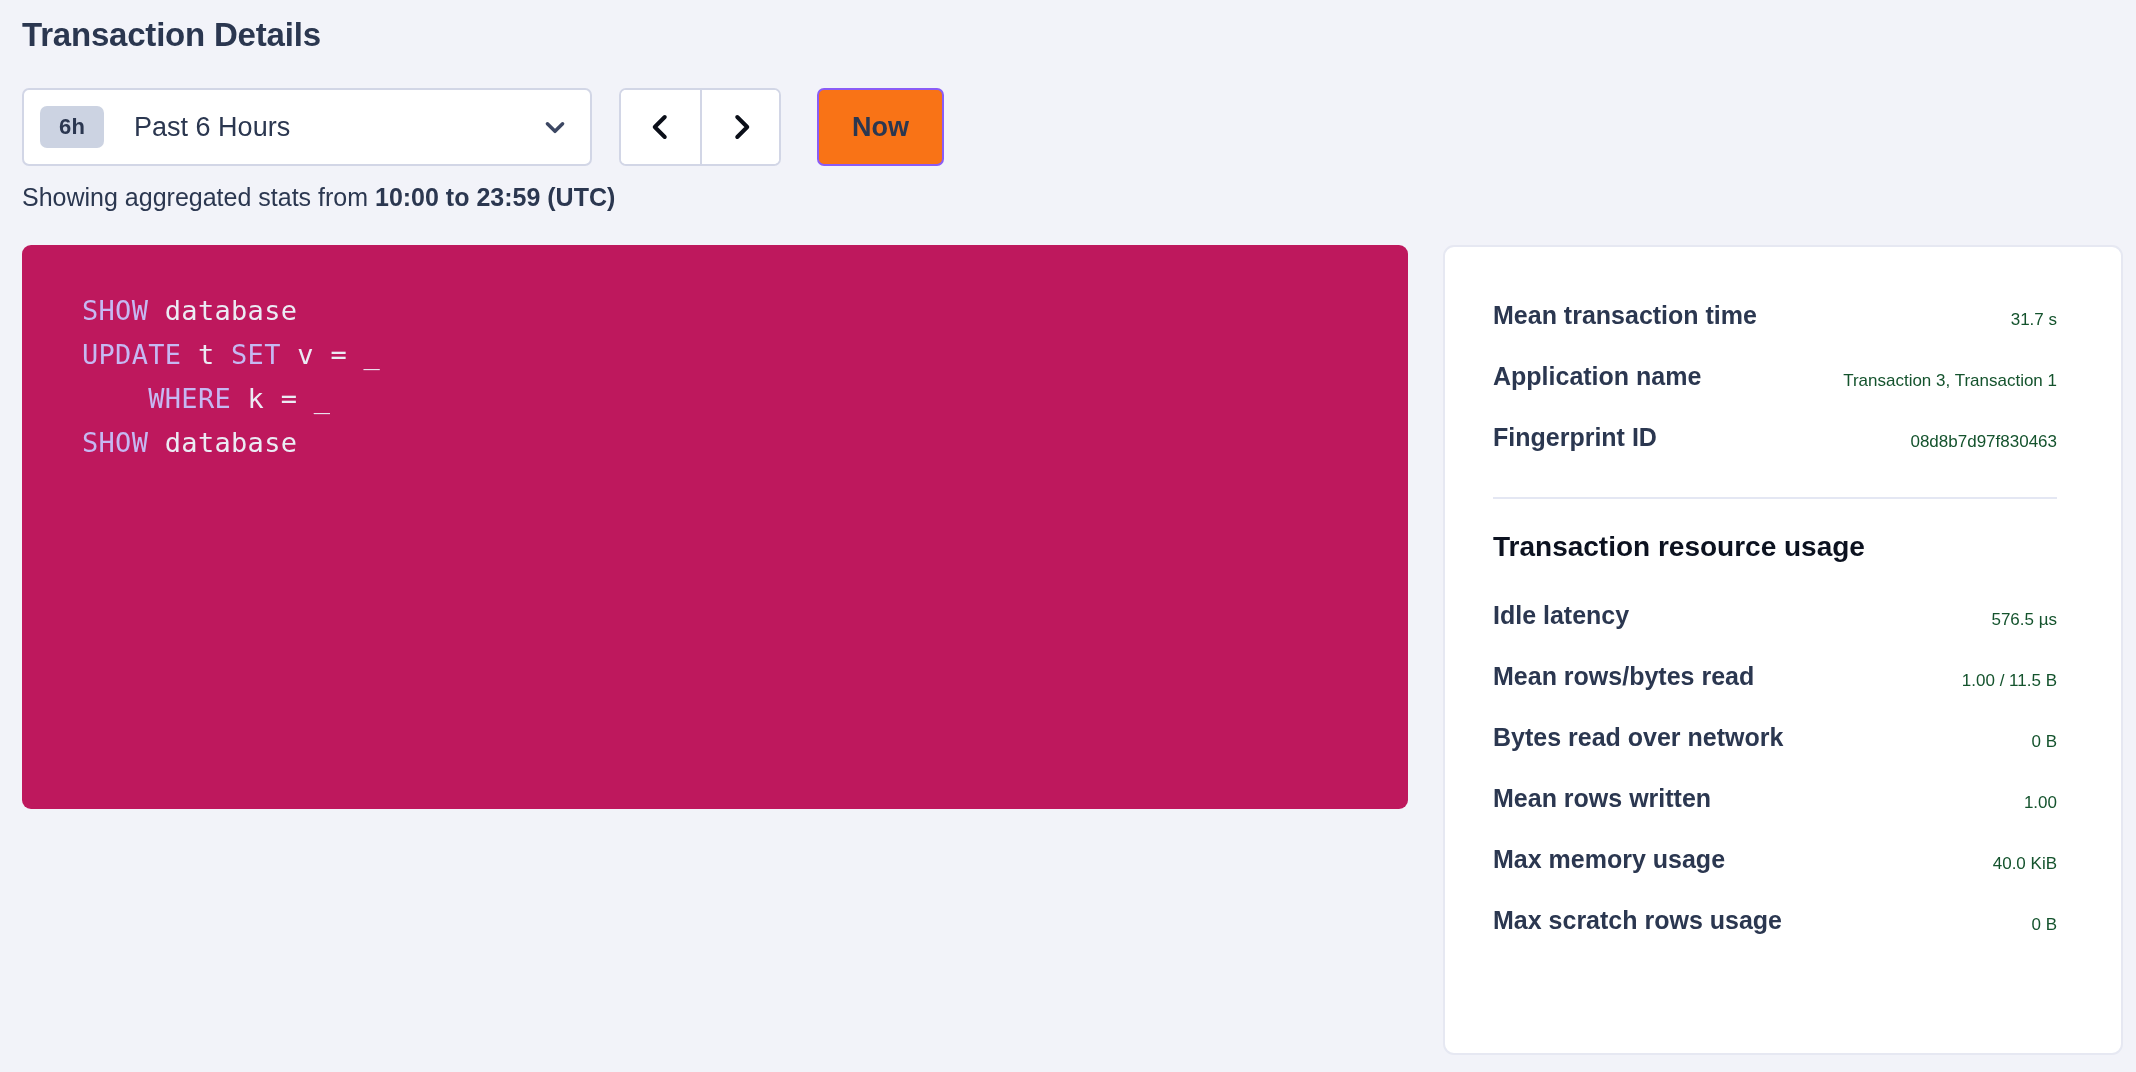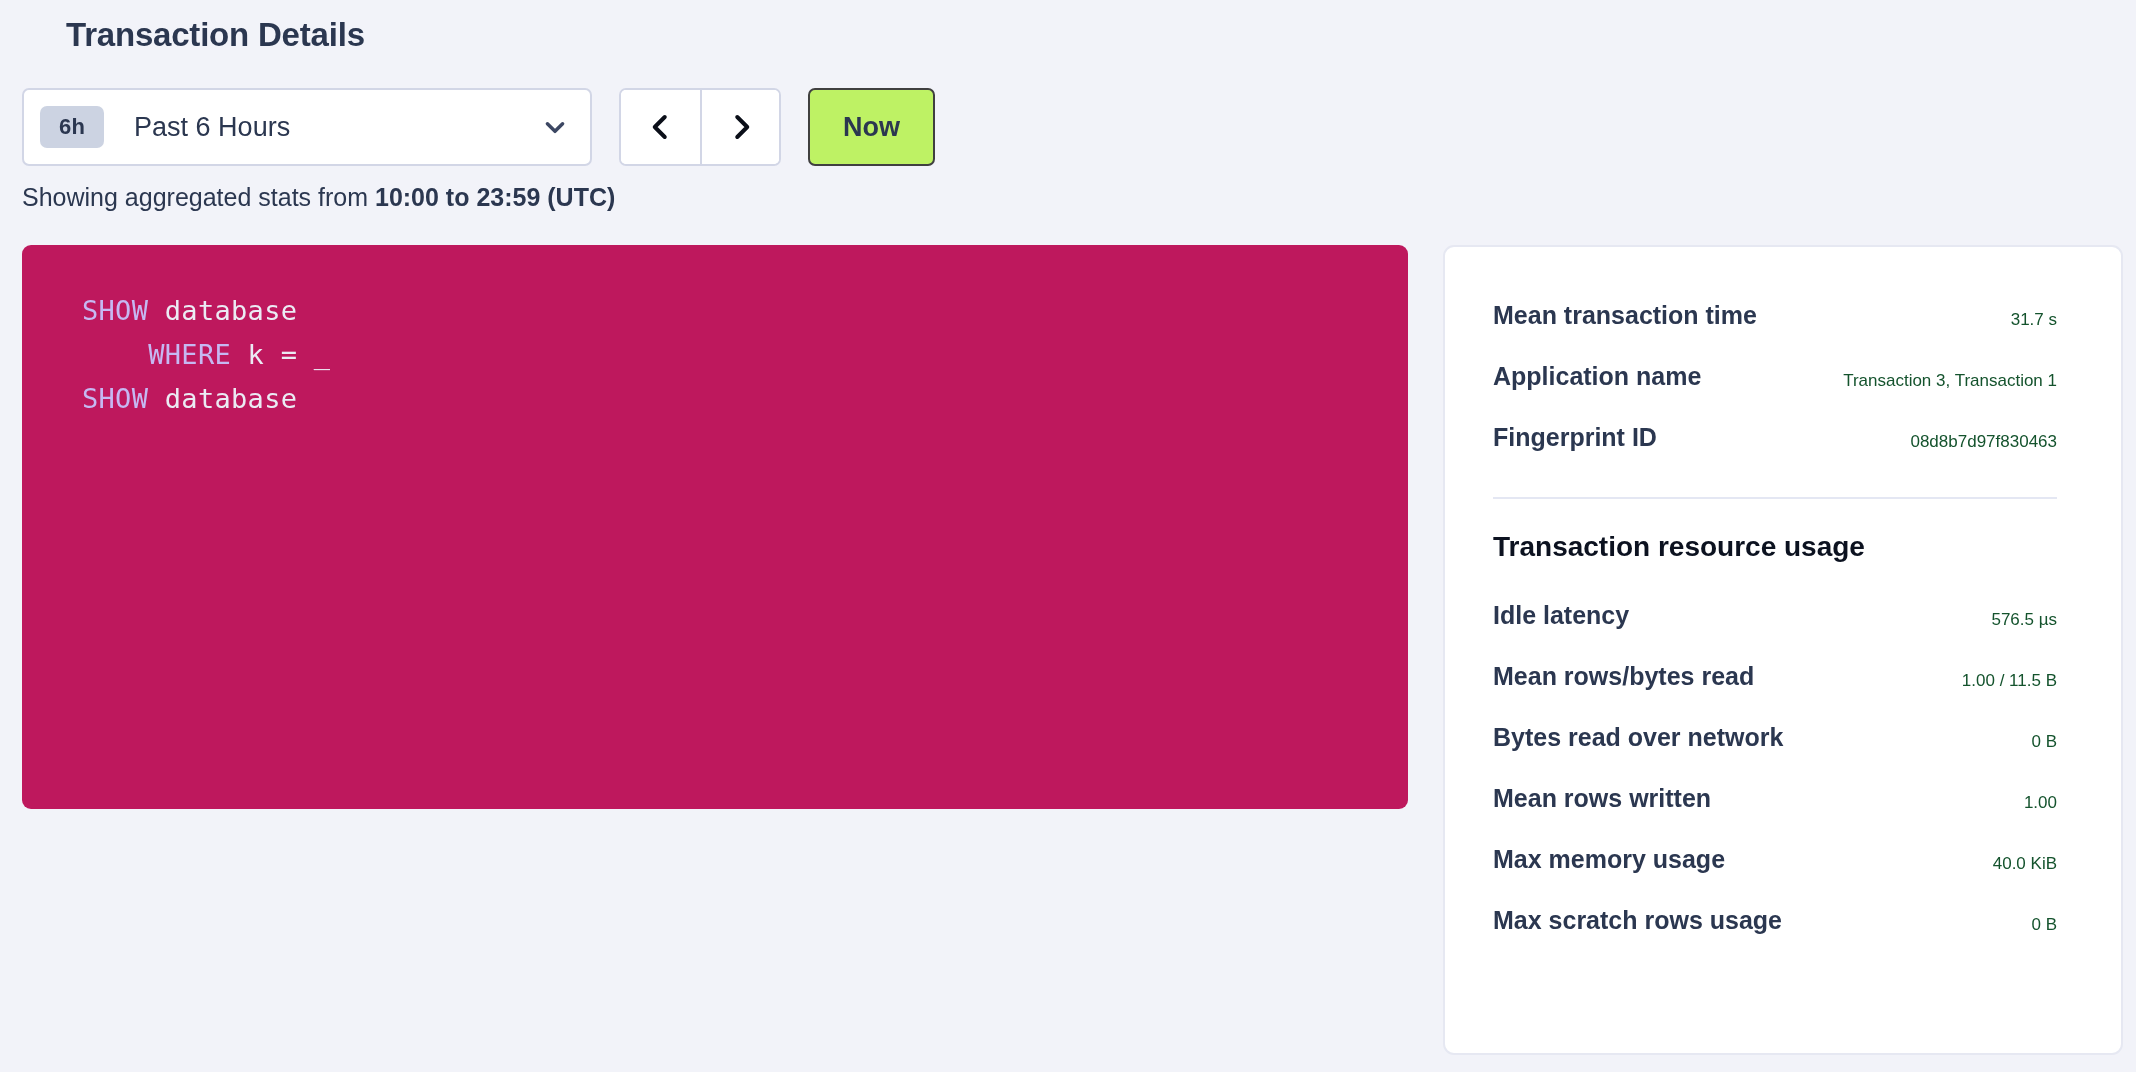--- a/index.html
+++ b/index.html
@@ -22,21 +22,20 @@
 
   
   .page-title {
     position: absolute;
     left: 22px;
     top: 16px;
     font-size: 33px;
     font-weight: 700;
     color: #2b3750;
     letter-spacing: -0.2px;
-    margin-left: 44px;
   }
 
   
   .toolbar {
     position: absolute;
     left: 22px;
     top: 88px;
     display: flex;
     align-items: flex-start;
   }
@@ -97,26 +96,26 @@
     align-items: center;
     justify-content: center;
     cursor: pointer;
   }
 
   .nav-btn + .nav-btn { border-left: 2px solid #d2d6e6; }
 
   .nav-btn svg { width: 30px; height: 30px; display: block; }
 
   .now-btn {
-    margin-left: 27px;
+    margin-left: 36px;
     height: 78px;
     min-width: 127px;
     padding: 0 22px;
-    background: #bef264;
-    border: 2px solid #404040;
+    background: #f97316;
+    border: 2px solid #8b5cf6;
     border-radius: 7px;
     font-family: "Liberation Sans", sans-serif;
     font-size: 27px;
     font-weight: 700;
     color: #2b3750;
     cursor: pointer;
   }
 
   .range-note {
     position: absolute;
@@ -235,21 +234,21 @@
     </div>
 
     <button class="now-btn">Now</button>
   </div>
 
   <div class="range-note">
     <span>Showing aggregated stats from </span><b>10:00 to 23:59 (UTC)</b>
   </div>
 
   <div class="code-card">
-    <div class="code-pre" id="code-pre"><div><span class="kw">SHOW</span> <span class="id">database</span></div><div>    <span class="kw">WHERE</span> <span class="id">k = _</span></div><div><span class="kw">SHOW</span> <span class="id">database</span></div></div>
+    <div class="code-pre" id="code-pre"><div><span class="kw">SHOW</span> <span class="id">database</span></div><div><span class="kw">UPDATE</span> <span class="id">t</span> <span class="kw">SET</span> <span class="id">v = _</span></div><div>    <span class="kw">WHERE</span> <span class="id">k = _</span></div><div><span class="kw">SHOW</span> <span class="id">database</span></div></div>
   </div>
 
   <div class="details-card">
     <div id="summary-rows">
         <div class="kv-row">
           <span class="kv-label">Mean transaction time</span>
           <span class="kv-value">31.7 s</span>
         </div>
         <div class="kv-row">
           <span class="kv-label">Application name</span>

